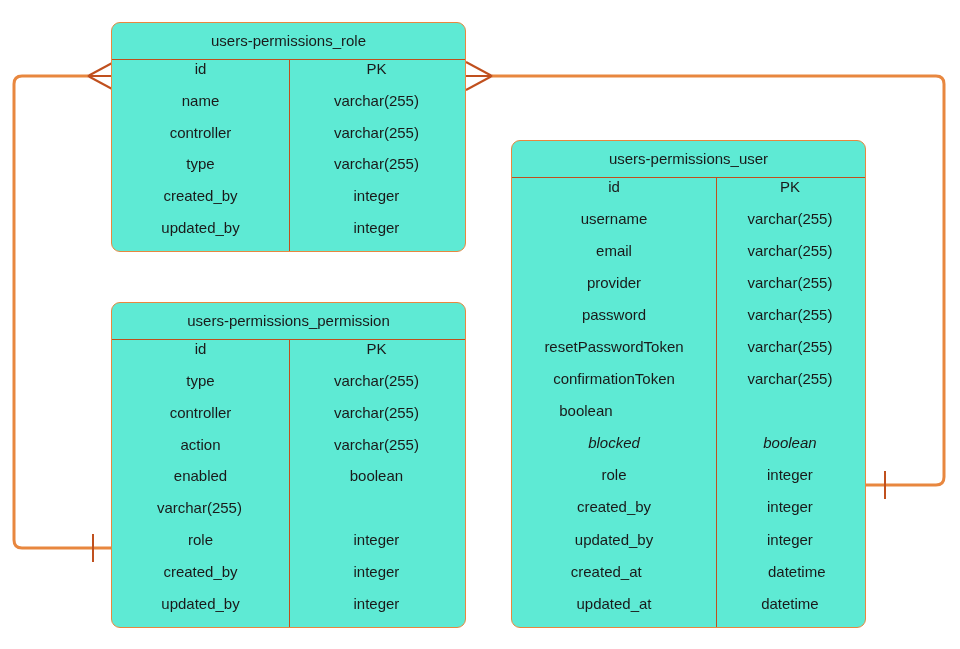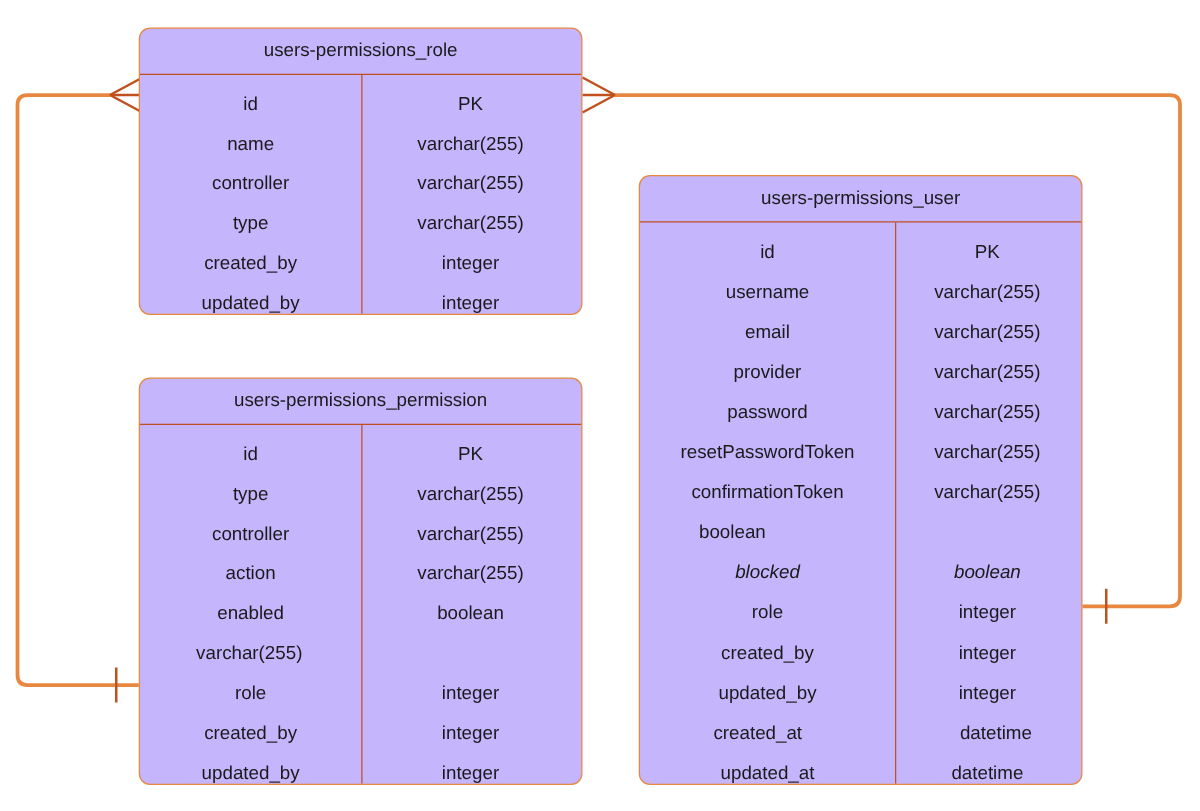--- a/index.html
+++ b/index.html
@@ -22,21 +22,21 @@
     top: 0;
     width: 960px;
     height: 649px;
     pointer-events: none;
   }
   .entity {
     position: absolute;
     box-sizing: border-box;
     border: 1.6px solid #E8873F;
     border-radius: 9px;
-    background: #c4b5fd;
+    background: #5eead4;
     overflow: hidden;
   }
   .entity-title {
     height: 36px;
     line-height: 36px;
     text-align: center;
     font-size: 15px;
     color: #1a1a1a;
     border-bottom: 1.6px solid #C0501E;
     white-space: nowrap;
@@ -47,21 +47,21 @@
   .col-divider {
     position: absolute;
     top: 0;
     bottom: 0;
     width: 0;
     border-left: 1.6px solid #C0501E;
   }
   .field-row {
     display: flex;
     height: 32px;
-    align-items: flex-end;
+    align-items: flex-start;
   }
   .field-name,
   .field-type {
     font-size: 15px;
     color: #1a1a1a;
     text-align: center;
     white-space: nowrap;
     overflow: hidden;
   }
 </style>

